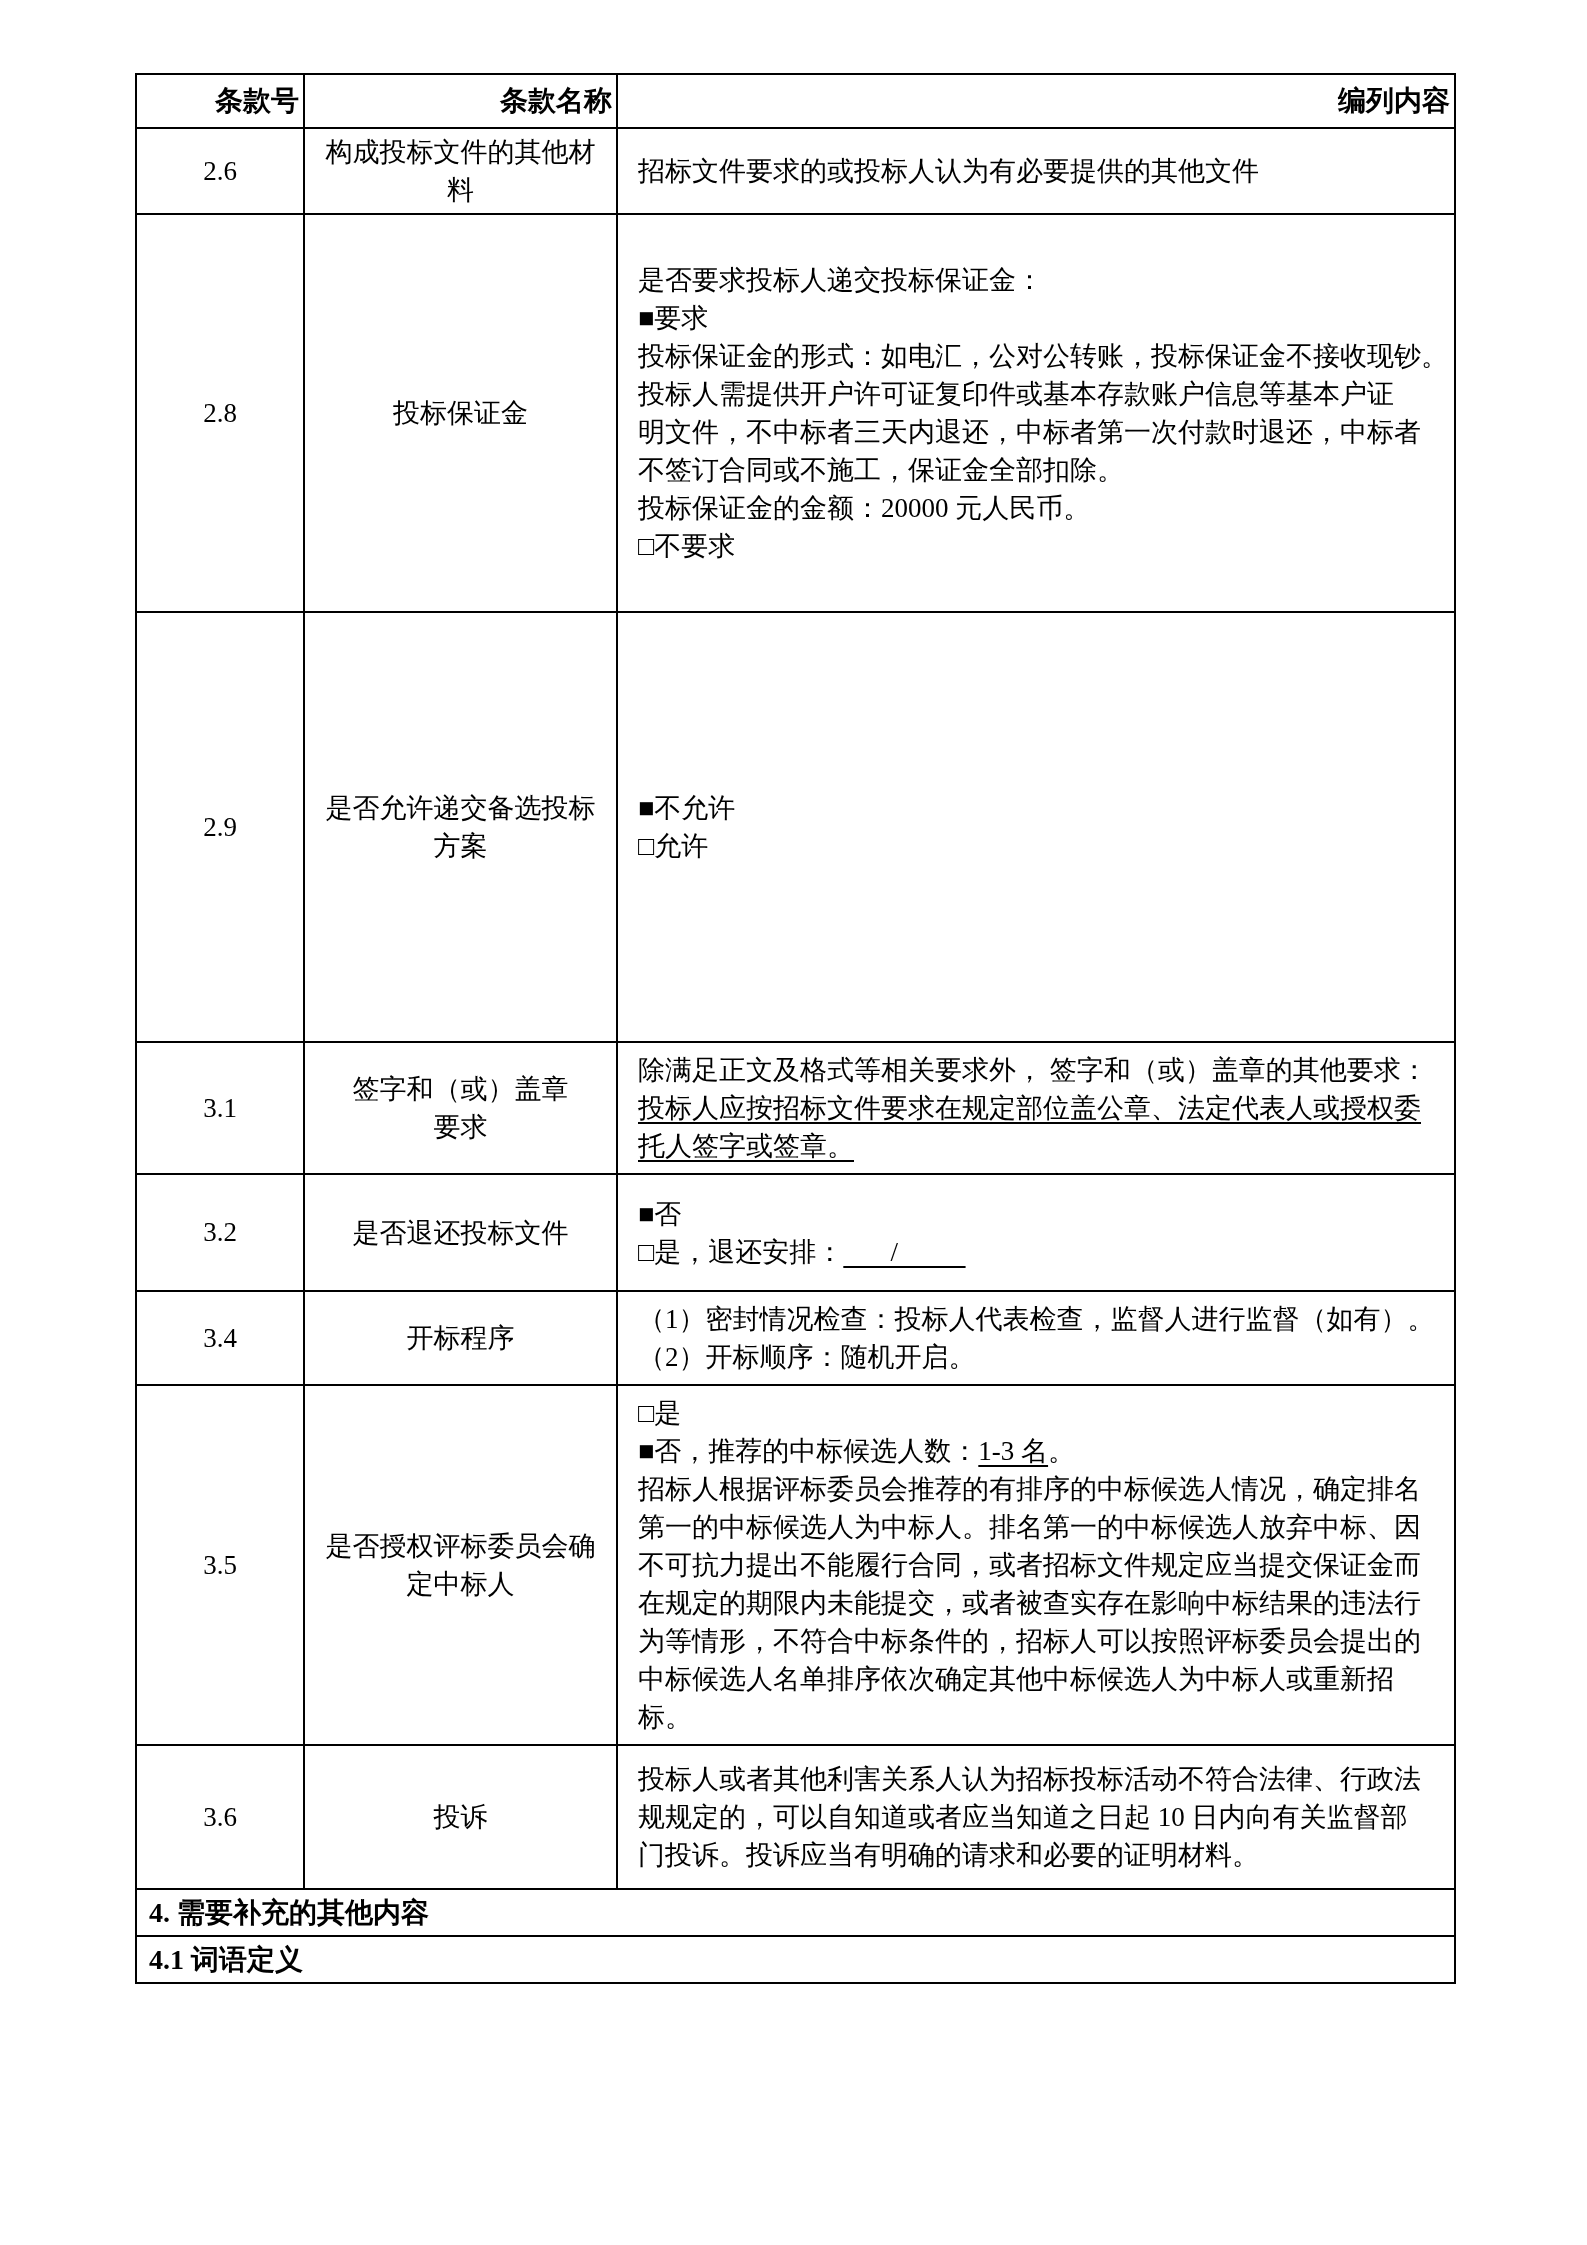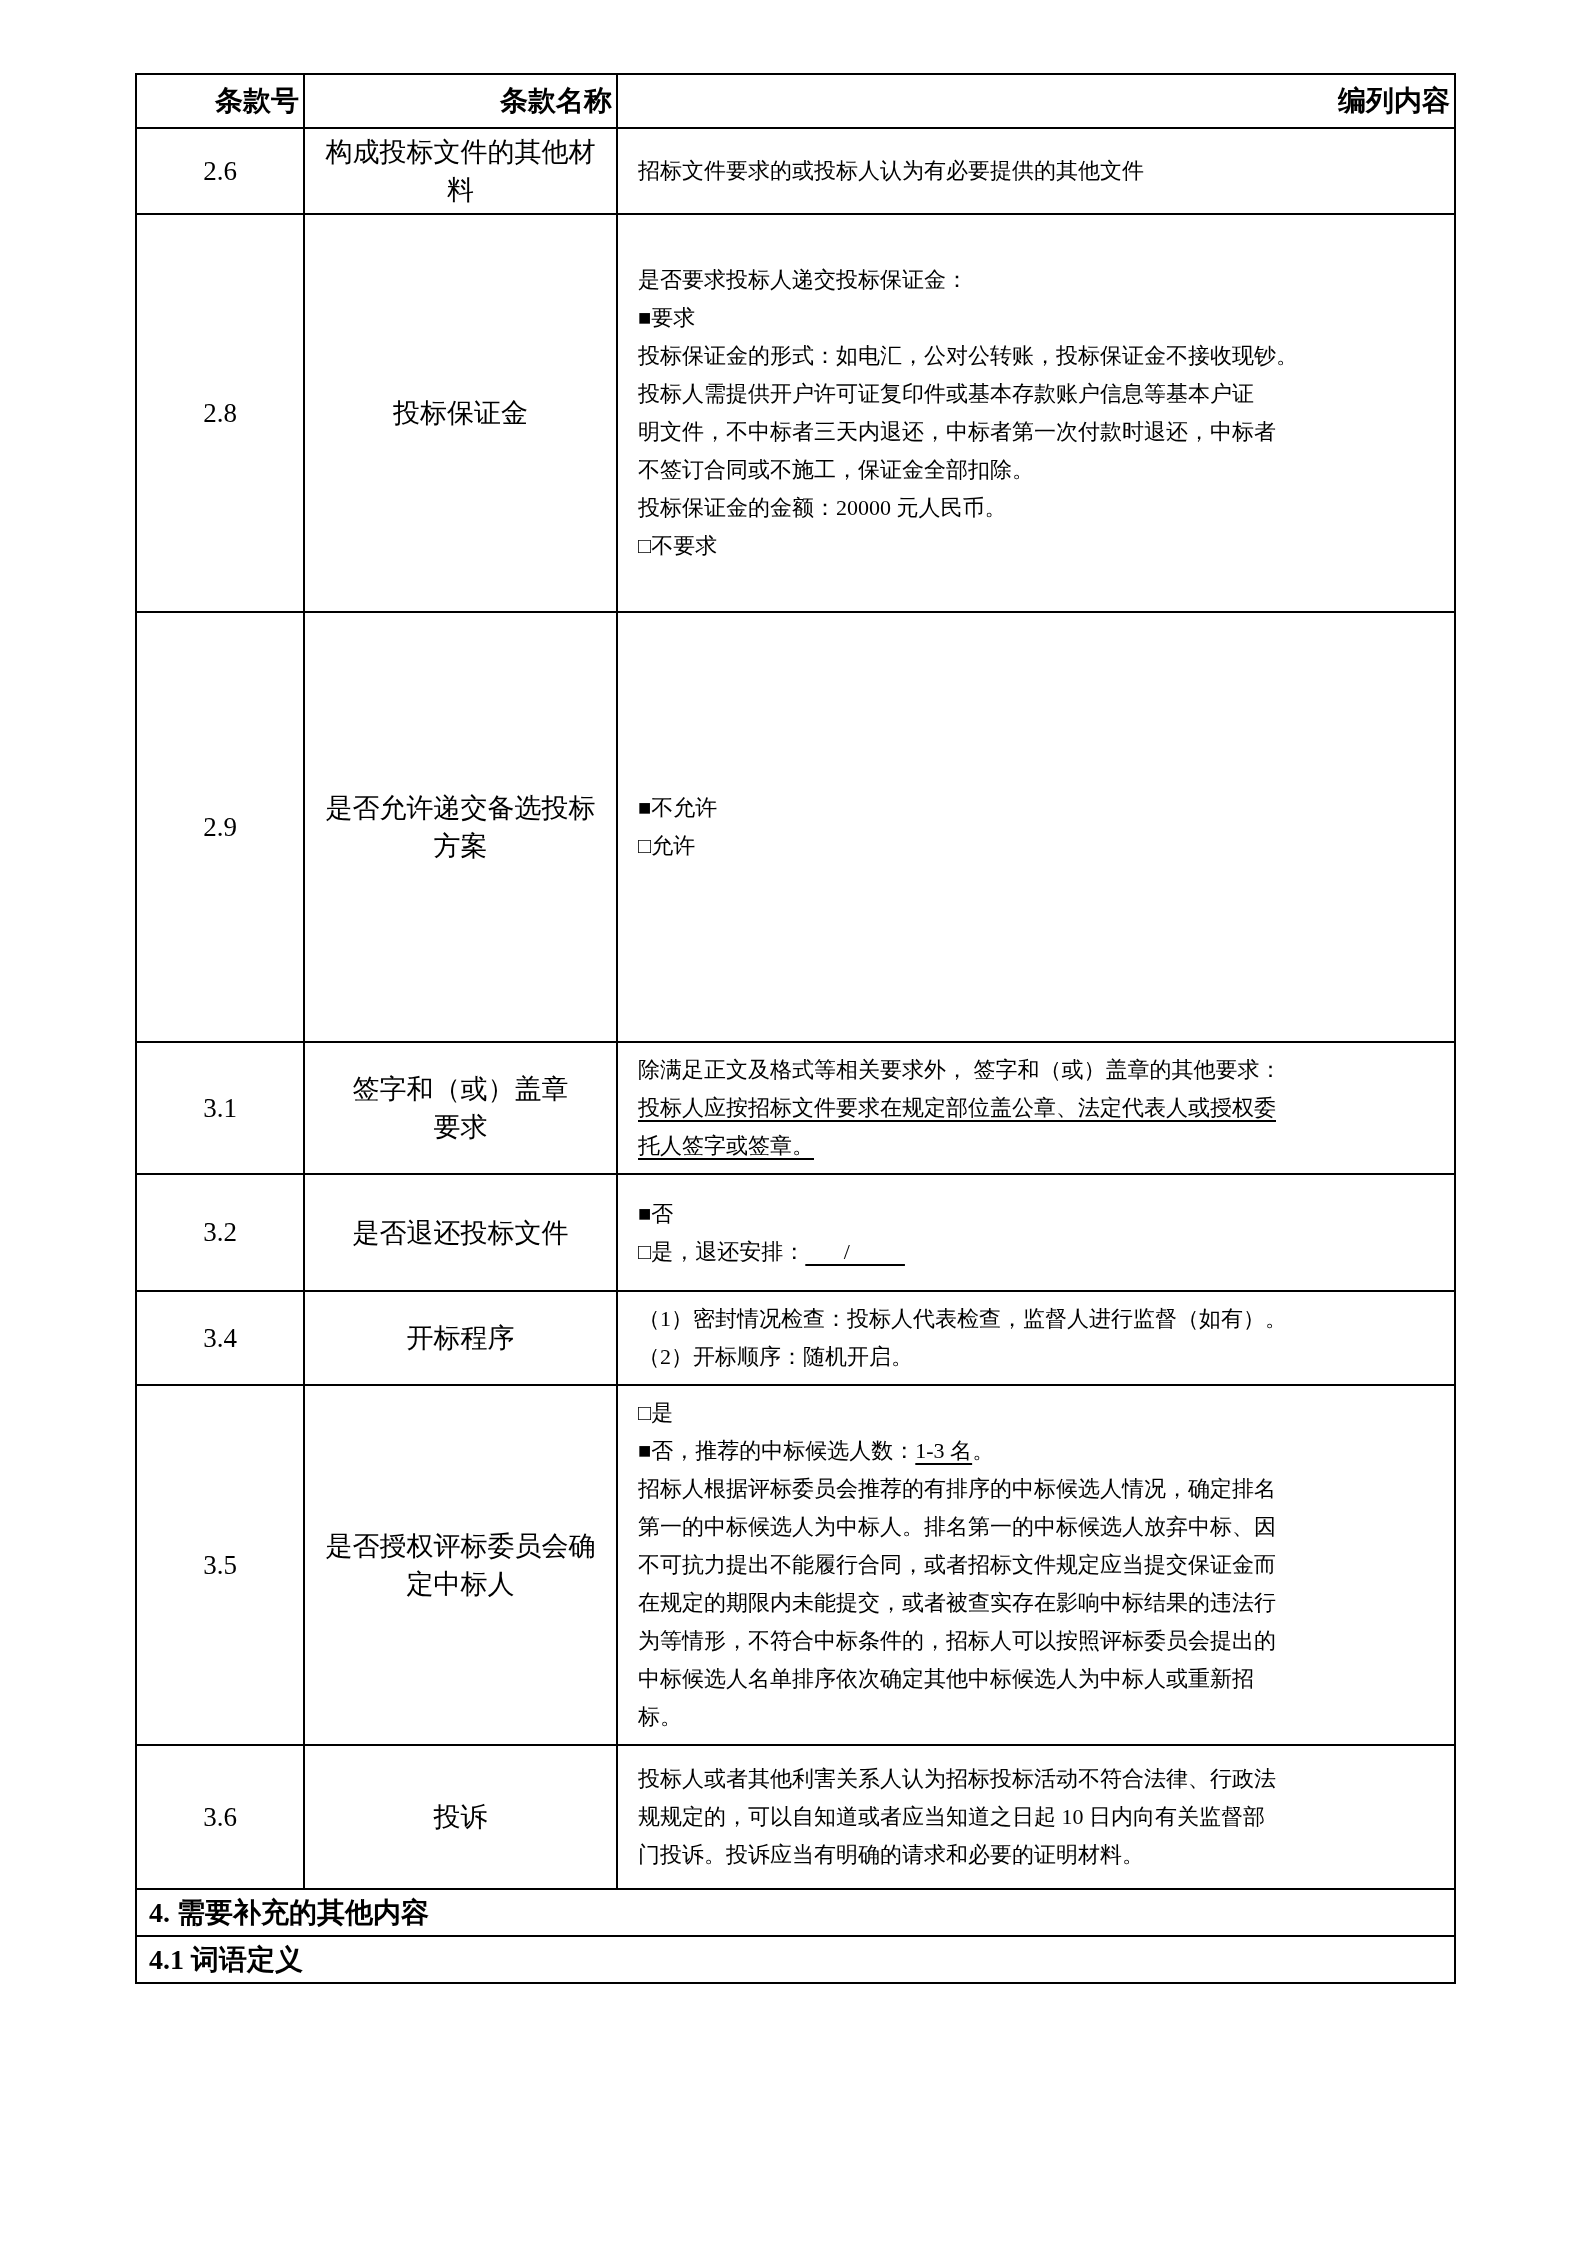--- a/index.html
+++ b/index.html
@@ -42,21 +42,21 @@
     padding: 2px 4px;
   }
   td.name {
     font-size: 27px;
     line-height: 38px;
     text-align: center;
     vertical-align: middle;
     padding: 2px 6px;
   }
   td.content {
-    font-size: 22px;
+    font-size: 27px;
     line-height: 38px;
     text-align: left;
     vertical-align: middle;
     padding: 8px 6px 8px 20px;
     border-radius: 10px;
   }
   .cl { min-height: 38px; }
   .u {
     text-decoration: underline;
     text-underline-offset: 5px;

